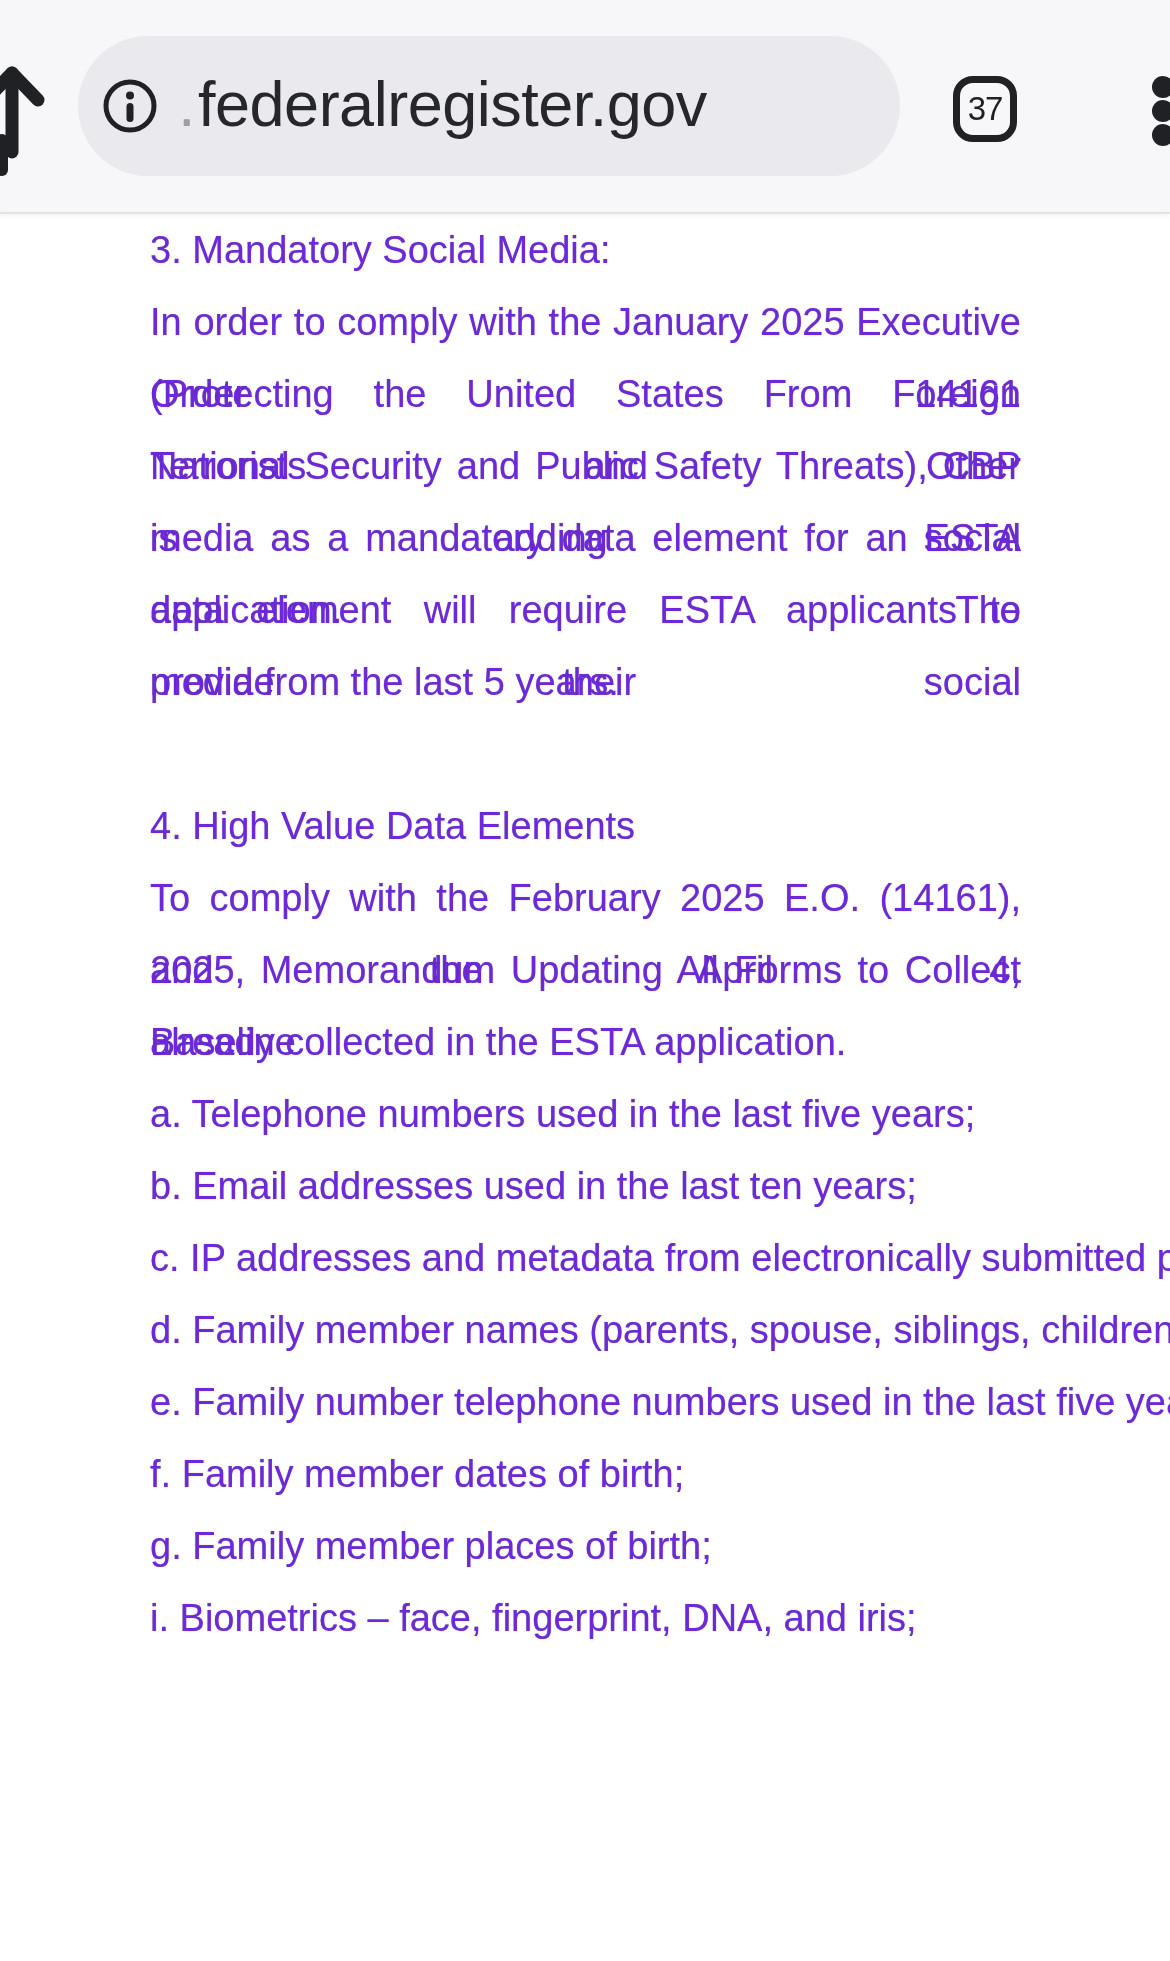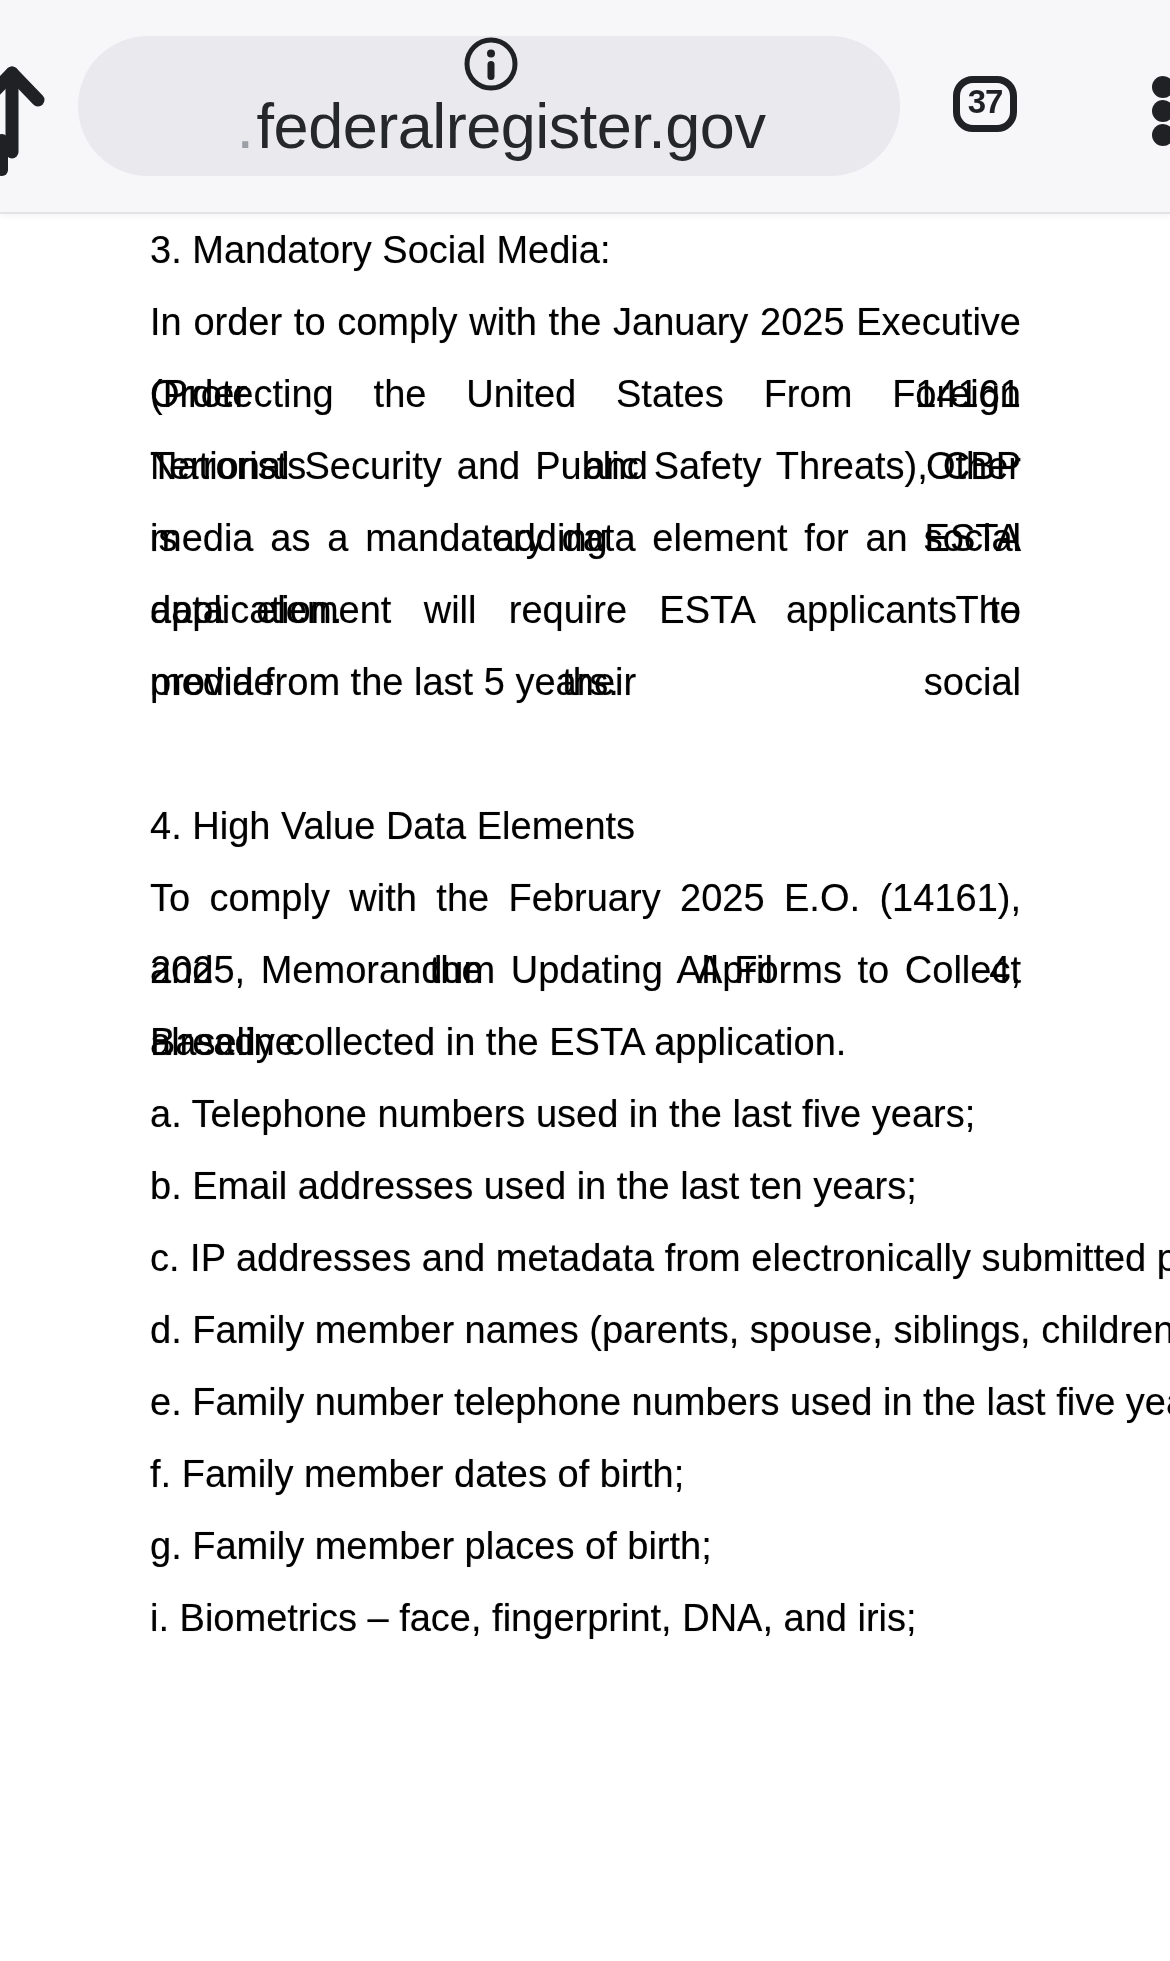--- a/index.html
+++ b/index.html
@@ -2,33 +2,33 @@
 <html><head>
 <meta charset="utf-8">
 <style>
   html,body{margin:0;padding:0;width:1170px;height:1961px;background:#fff;overflow:hidden;
     font-family:"Liberation Sans","DejaVu Sans",sans-serif;}
   
   .browser-header{position:relative;width:1170px;height:212px;background:#f7f7fa;
     border-bottom:2px solid #e2e2e7;box-shadow:0 2px 6px rgba(0,0,0,.05);overflow:hidden;}
   .share-ic{position:absolute;left:0;top:52px;}
   .url-pill{position:absolute;left:78px;top:36px;width:822px;height:140px;border-radius:70px;
-    background:#e9e9ee;display:flex;align-items:center;padding:0 0 0 24px;box-sizing:border-box;flex-direction:column;}
+    background:#e9e9ee;display:flex;align-items:center;padding:0 0 0 24px;box-sizing:border-box;}
   .info-ic{flex:0 0 auto;margin-right:20px;display:block;}
   .url-text{font-size:63px;letter-spacing:-.5px;color:#26272b;white-space:nowrap;
     transform:translateY(-2px);}
   .url-text .dim{color:#9aa0a6;margin-right:3px;}
-  .tab-counter{position:absolute;left:953px;top:76px;width:64px;height:56px;box-sizing:border-box;
-    border:7px solid #1f2125;border-radius:20px;display:flex;justify-content:center;
-    font-size:33px;font-weight:700;color:#1f2125;letter-spacing:-1px;}
+  .tab-counter{position:absolute;left:953px;top:76px;width:64px;height:66px;box-sizing:border-box;
+    border:7px solid #1f2125;border-radius:20px;display:flex;align-items:center;justify-content:center;
+    font-size:33px;font-weight:400;color:#1f2125;letter-spacing:-1px;}
   .menu-dots{position:absolute;left:1152px;top:76px;display:flex;flex-direction:column;gap:2px;}
   .menu-dots i{width:22px;height:22px;border-radius:50%;background:#1f2125;display:block;}
   
   .doc{position:absolute;left:0;top:214px;width:1116px;padding:0 95px 0 150px;box-sizing:border-box;
-    color:#000000;font-size:38px;text-shadow:0 0 1px rgba(35,35,38,.45);}
+    color:#6d28d9;font-size:38px;text-shadow:0 0 1px rgba(35,35,38,.45);}
   .doc .line{height:72px;line-height:72px;white-space:nowrap;overflow:visible;}
   .doc .line.j{white-space:normal;text-align:justify;text-align-last:justify;}
 </style>
 </head>
 <body>
 
 <div class="browser-header">
 
   <svg class="share-ic" width="60" height="124" viewBox="0 0 60 124" fill="none" stroke="#1f2125" stroke-width="13" stroke-linecap="round" stroke-linejoin="round">
     <path d="M-14 48 L12 21 L38 48"></path>

